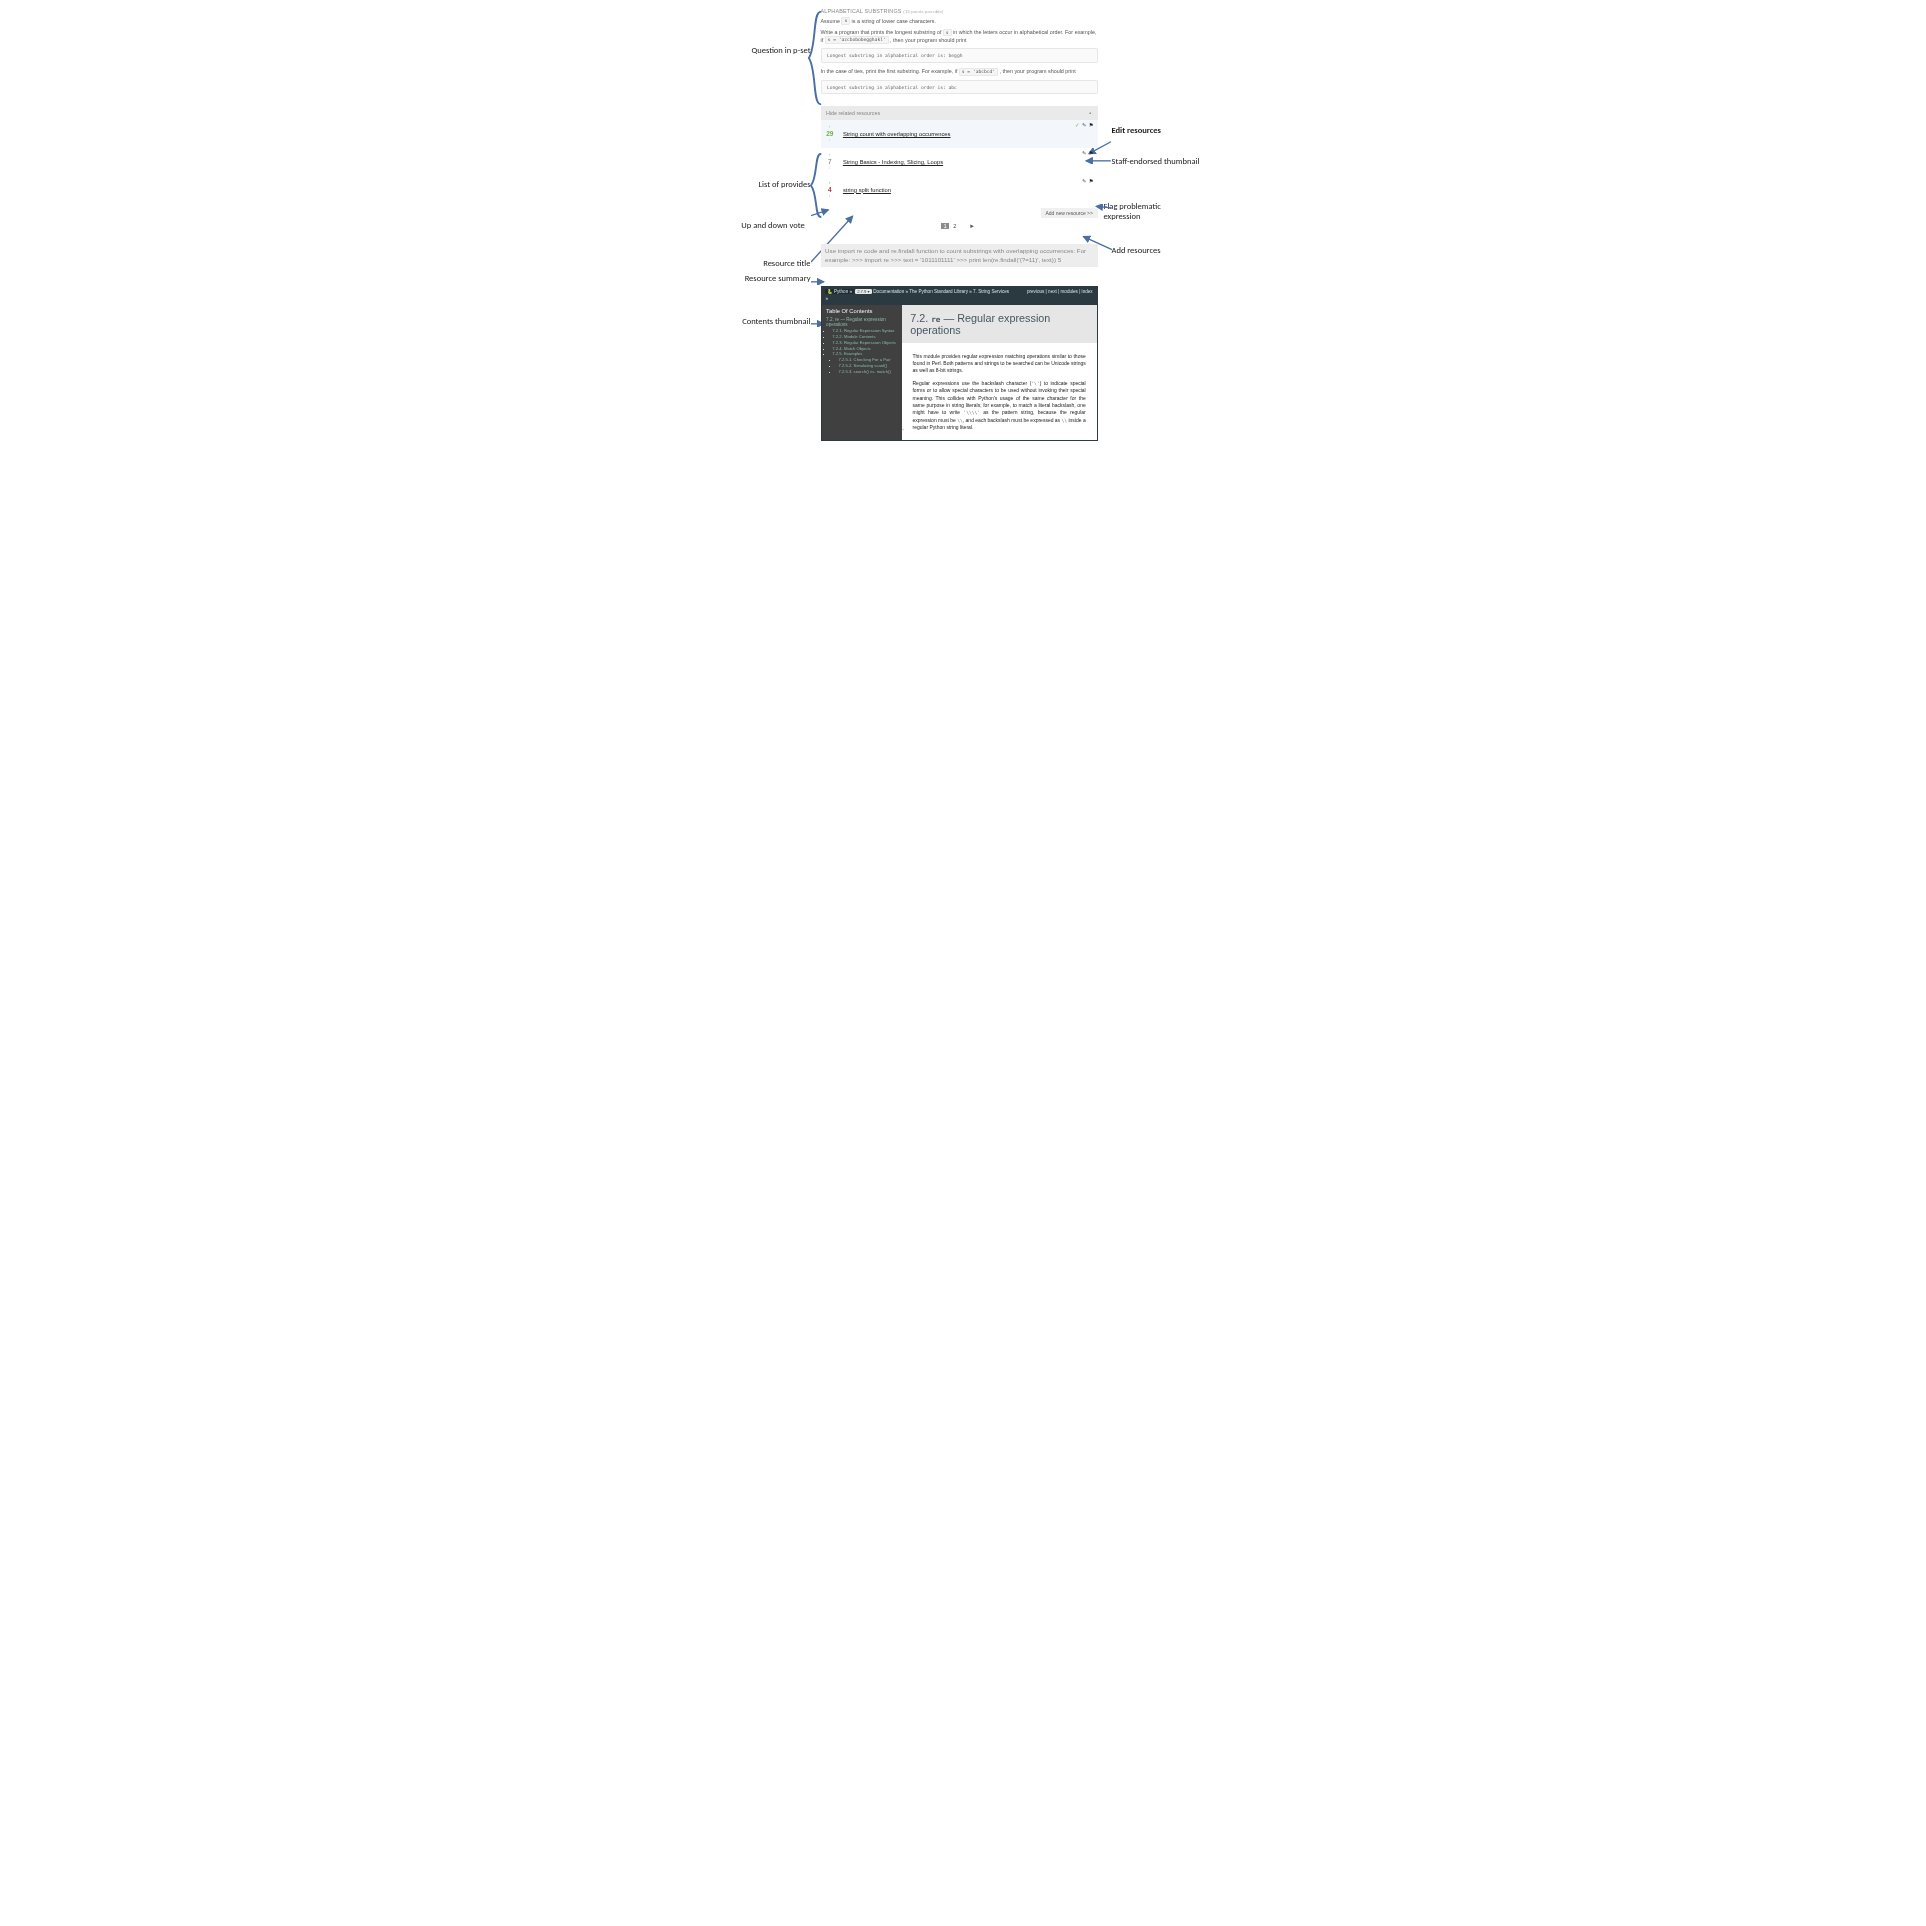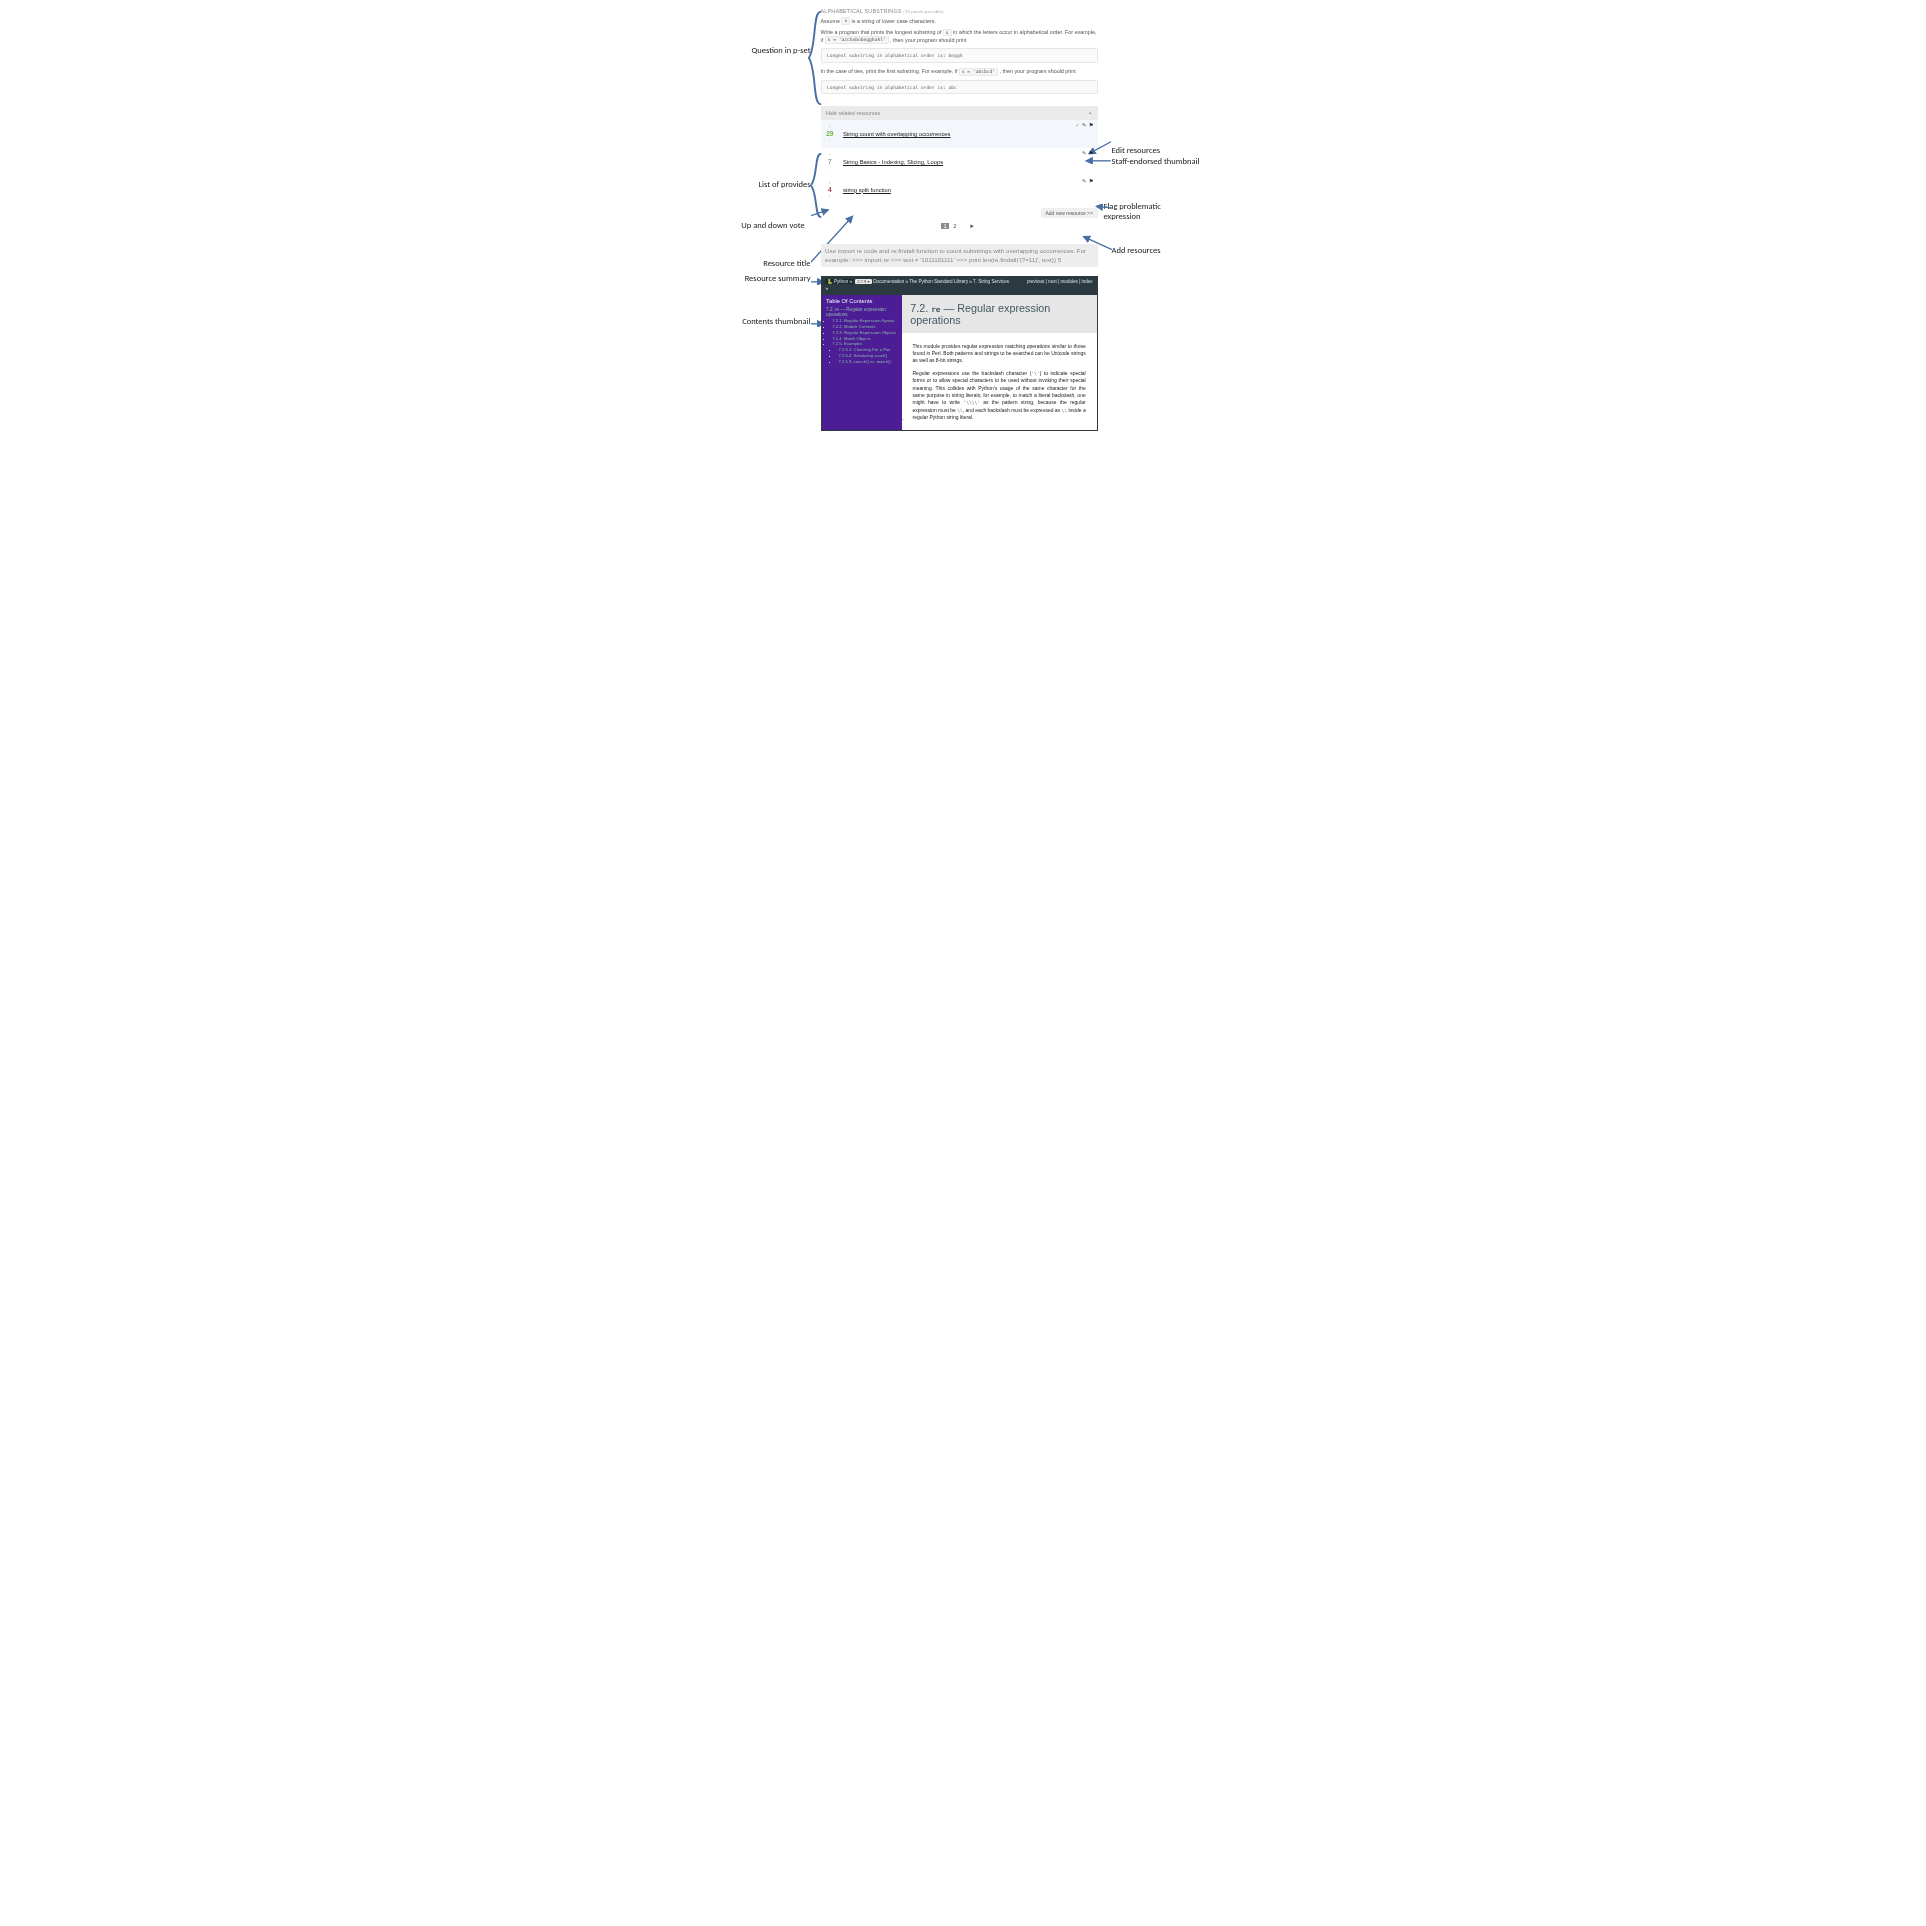--- a/index.html
+++ b/index.html
@@ -127,22 +127,22 @@
   .pager .pg { padding: 0 2.3px; }
   .summary-block {
     background: #ededed;
     color: #888;
     font-size: 6.2px;
     padding: 3.1px 4.6px;
     margin-top: 15.4px;
     line-height: 1.35;
   }
   .thumb {
-    margin-top: 9px;
-    background: #4c1d95;
+    margin-top: 19px;
+    background: #404040;
     color: #cdd9df;
     font-size: 5px;
     border: 0.4px solid #2e3a40;
   }
   .thumb-top {
     background: #2b3940;
     padding: 2.3px 3.9px;
     font-size: 4.6px;
     color: #d6e2e8;
     line-height: 1.4;
@@ -215,21 +215,21 @@
 
   <div class="anno left" style="top:37px; left:0; width:75px;">
     <span>Question in p-set</span>
   </div>
   <div class="anno left" style="top:171px; left:0; width:75px;">List of provides</div>
   <div class="anno left" style="top:212px; left:0; width:75px;text-align:center;">Up and down vote</div>
   <div class="anno left" style="top:250px; left:0; width:75px;">Resource title</div>
   <div class="anno left" style="top:265px; left:0; width:75px;">Resource summary</div>
   <div class="anno left" style="top:308px; left:0; width:75px;">Contents thumbnail</div>
 
-  <div class="anno right" style="top:137px; left:376px;">Edit resources</div>
+  <div class="anno right" style="top:117px; left:376px;font-weight:bold;">Edit resources</div>
   <div class="anno right" style="top:148px; left:376px;">Staff-endorsed thumbnail</div>
   <div class="anno right" style="top:193px; left:368px;">
     <span>Flag  problematic</span><br><span>expression</span>
   </div>
   <div class="anno right" style="top:237px; left:376px;text-align:right;">Add resources</div>
 
   <svg class="brace-svg" style="left:69px; top:0px;" width="17.3" height="100" viewBox="0 0 45 260">
     <path d="M40,10 C20,10 30,100 10,130 C30,160 20,250 40,250" stroke="#4A6FA5" stroke-width="5" fill="none" stroke-linecap="round"></path>
   </svg>
   <svg class="brace-svg" style="left:73px; top:143px;" width="13.5" height="69" viewBox="0 0 35 180">

